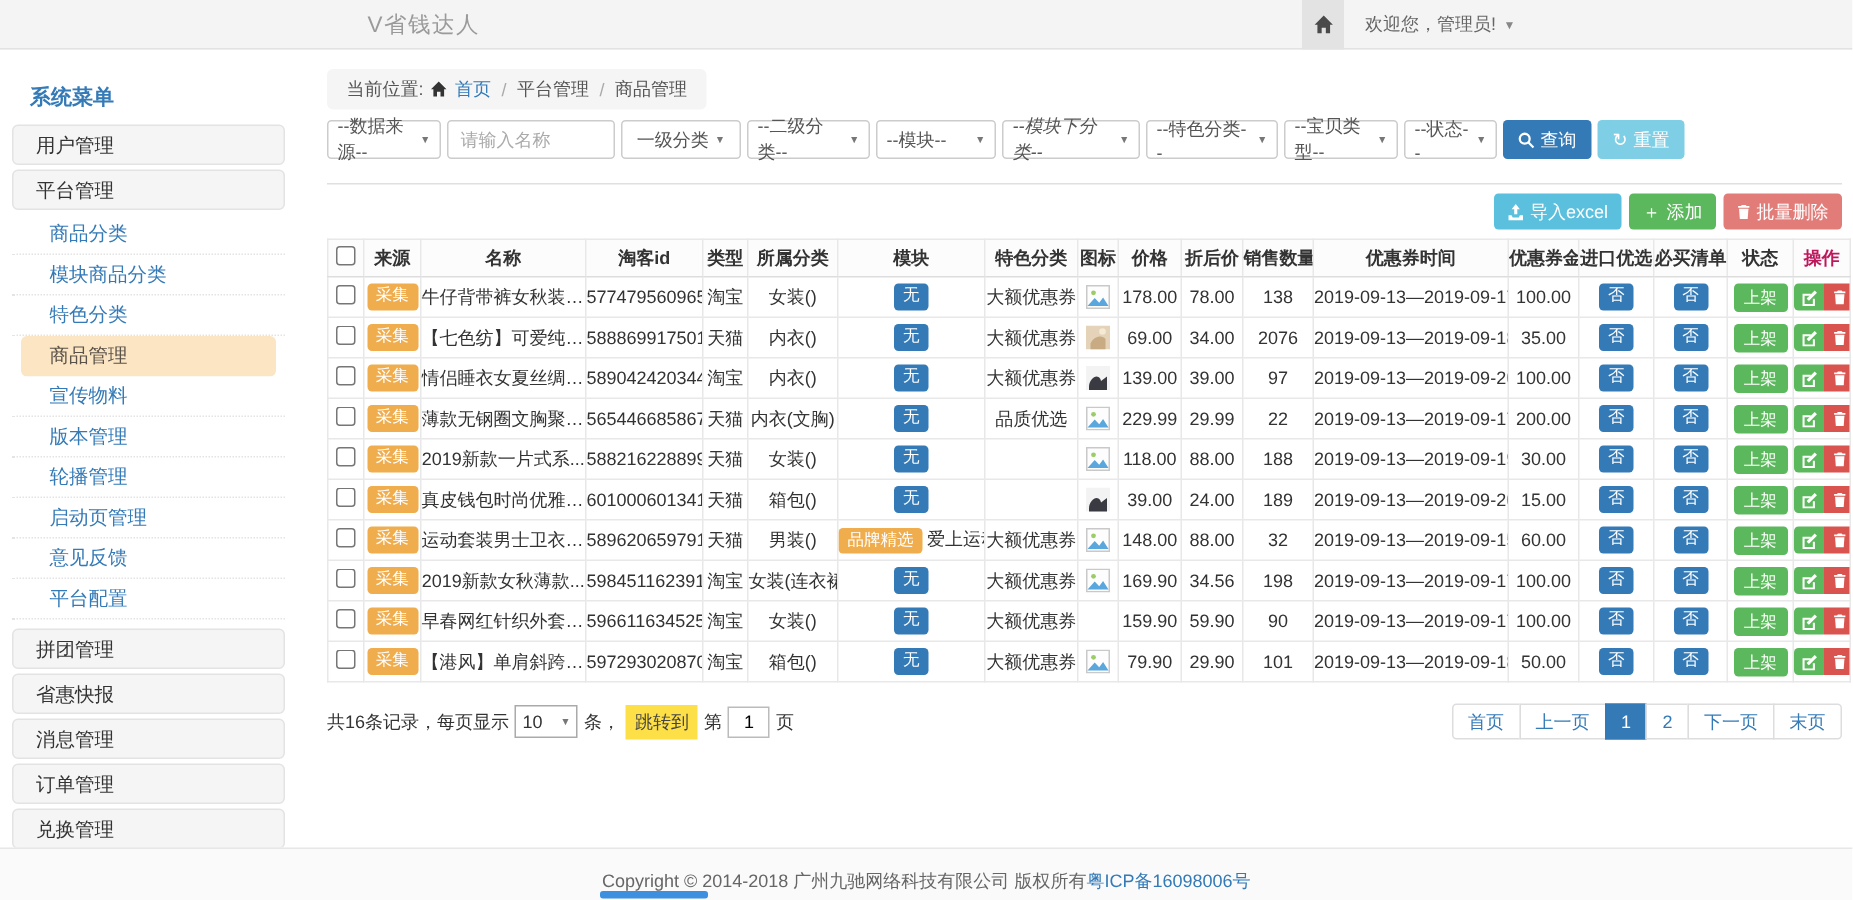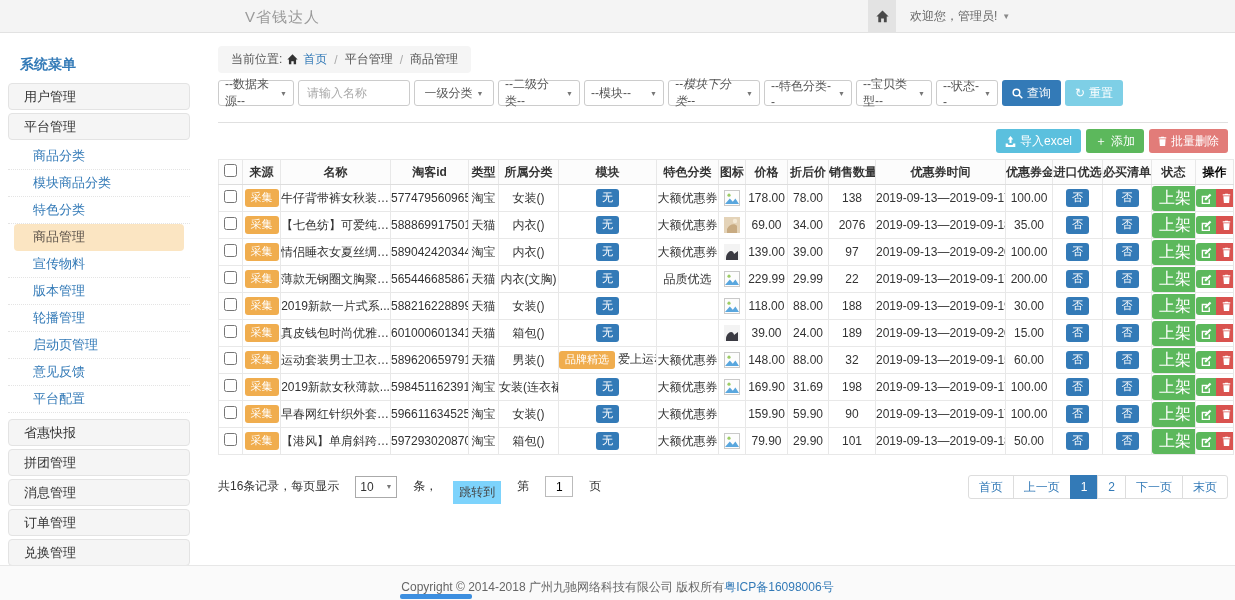--- a/index.html
+++ b/index.html
@@ -59,40 +59,40 @@
   .panel { position:absolute; left:218px; top:122px; width:1010px; border-top:1px solid #e0e0e0; }
   .toolbar { padding-top:6px; display:flex; justify-content:flex-end; gap:5px; }
   .toolbar .btn { height:24px; padding:0 9px; }
   .btn-success { background:#5cb85c; }
   .btn-danger-light { background:#e27c79; }
 
   table.grid { margin-top:6px; width:1010px; border-collapse:collapse; table-layout:fixed; font-size:12px;padding-left:28px; }
   .grid th, .grid td { border:1px solid #e8e8e8; text-align:center; overflow:hidden; white-space:nowrap; }
   .grid th { height:25px; font-weight:bold; color:#333; background:#fcfcfc; border-bottom:1px solid #ddd; font-size:12px; }
   .grid td { height:27px; color:#333; }
-  .grid th.ops-head { color:#000000; }
+  .grid th.ops-head { color:#be185d; }
   .name-cell { text-overflow:ellipsis; }
   .badge { display:inline-block; color:#fff; font-size:11px; padding:2px 6px; border-radius:3px; line-height:1.2; }
   .badge-orange { background:#f0ad4e; }
   .badge-blue { background:#337ab7; cursor:pointer; }
   .module-extra { margin-left:3px; }
-  .btn-status { display:inline-block; background:#5cb85c; color:#fff; font-size:16px; padding:2px 7px; border-radius:3px; cursor:pointer; }
+  .btn-status { display:inline-block; background:#5cb85c; color:#fff; font-size:11px; padding:2px 7px; border-radius:3px; cursor:pointer; }
   .op-group { display:inline-flex; vertical-align:middle; }
   .op-edit, .op-del { display:inline-flex; align-items:center; justify-content:center; width:20px; height:18px; color:#fff; cursor:pointer; }
   .op-edit { background:#5cb85c; border-radius:3px 0 0 3px; }
   .op-del { background:#d9534f; border-radius:0 3px 3px 0; }
   .thumb { display:inline-flex; vertical-align:middle; }
   input[type="checkbox"] { width:13px; height:13px; cursor:pointer; }
 
   
   .page-row { margin-top:14px; display:flex; justify-content:space-between; align-items:center; font-size:12px; color:#333; }
-  .page-left { display:flex; align-items:center; gap:16px; }
+  .page-left { display:flex; align-items:center; gap:4px; }
   .mini-select { display:inline-flex; align-items:center; justify-content:space-between; width:42px; height:22px;
     border:1px solid #aaa; padding:0 4px; background:#fff; cursor:pointer; }
-  .jump-chip { background:#7dd3fc; color:#444; padding:3px 6px; cursor:pointer;margin-top:12px; }
+  .jump-chip { background:#fde047; color:#444; padding:3px 6px; cursor:pointer; }
   .jump-input { width:28px; height:21px; border:1px solid #bbb; text-align:center; font-size:12px; }
   .pager { display:flex; list-style:none; }
   .pager li { border:1px solid #ddd; background:#fff; color:#337ab7; padding:5px 10px; margin-left:-1px; cursor:pointer; line-height:1; }
   .pager li:first-child { border-radius:3px 0 0 3px; margin-left:0; }
   .pager li:last-child { border-radius:0 3px 3px 0; }
   .pager li.active { background:#337ab7; border-color:#337ab7; color:#fff; }
 
   
   .footer { position:absolute; left:0; top:565px; width:1235px; height:35px; background:#fafafa;
     border-top:1px solid #e7e7e7; text-align:center; font-size:12px; color:#666; padding-top:13px; z-index:5; }
@@ -129,22 +129,22 @@
         <div class="subitem" data-name="sidebar-subitem">模块商品分类</div>
         <div class="subitem" data-name="sidebar-subitem">特色分类</div>
         <div class="subitem active" data-name="sidebar-subitem">商品管理</div>
         <div class="subitem" data-name="sidebar-subitem">宣传物料</div>
         <div class="subitem" data-name="sidebar-subitem">版本管理</div>
         <div class="subitem" data-name="sidebar-subitem">轮播管理</div>
         <div class="subitem" data-name="sidebar-subitem">启动页管理</div>
         <div class="subitem" data-name="sidebar-subitem">意见反馈</div>
         <div class="subitem" data-name="sidebar-subitem">平台配置</div>
       </div>
+      <div class="side-bar" data-name="sidebar-group">拼团管理</div>
       <div class="side-bar" data-name="sidebar-group">省惠快报</div>
-      <div class="side-bar" data-name="sidebar-group">拼团管理</div>
       <div class="side-bar" data-name="sidebar-group">消息管理</div>
       <div class="side-bar" data-name="sidebar-group">订单管理</div>
       <div class="side-bar" data-name="sidebar-group">兑换管理</div>
       <div class="side-bar" data-name="sidebar-group">统计管理</div>
     </div>
 </div>
 
 <div class="breadcrumb" data-name="breadcrumb">
   <span data-name="breadcrumb-label">当前位置:</span>
   <span class="home-glyph" data-name="home-icon">
@@ -551,21 +551,21 @@
           <td data-name="module-cell"><span class="badge badge-blue" data-name="module-badge">无</span></td>
           <td data-name="feature-category">大额优惠券</td>
           <td data-name="thumbnail-cell"><span class="thumb" data-name="product-thumbnail">
               <svg width="16" height="16" viewBox="0 0 16 16">
                 <rect x="0.5" y="0.5" width="15" height="15" fill="#fdfdfd" stroke="#c9c9c9"></rect>
                 <circle cx="5" cy="5.2" r="1.6" fill="#9ccc65"></circle>
                 <path d="M1 14 5.8 8.6l3 3.2 2.6-3.4L15 14Z" fill="#5aa7de"></path>
               </svg>
             </span></td>
           <td data-name="price">169.90</td>
-          <td data-name="discount-price">31.69</td>
+          <td data-name="discount-price">34.56</td>
           <td data-name="sales-count">198</td>
           <td data-name="coupon-time">2019-09-13—2019-09-17</td>
           <td data-name="coupon-amount">100.00</td>
           <td data-name="import-select-cell"><span class="badge badge-blue" data-name="import-select-toggle">否</span></td>
           <td data-name="must-buy-cell"><span class="badge badge-blue" data-name="must-buy-toggle">否</span></td>
           <td data-name="status-cell"><span class="btn-status" data-name="status-button">上架</span></td>
           <td data-name="ops-cell"><span class="op-group" data-name="row-actions">
               <a class="op-edit" data-name="edit-button">
                 <svg width="11" height="11" viewBox="0 0 16 16" fill="currentColor">
                   <path d="M1 4h8v2H3v8h8V9h2v7H1Z"></path>

